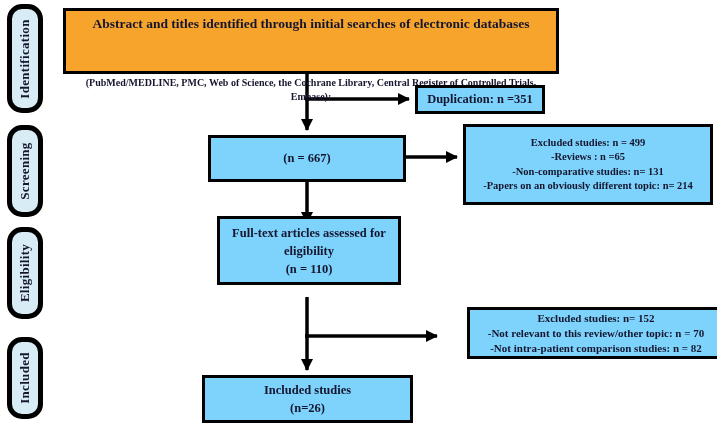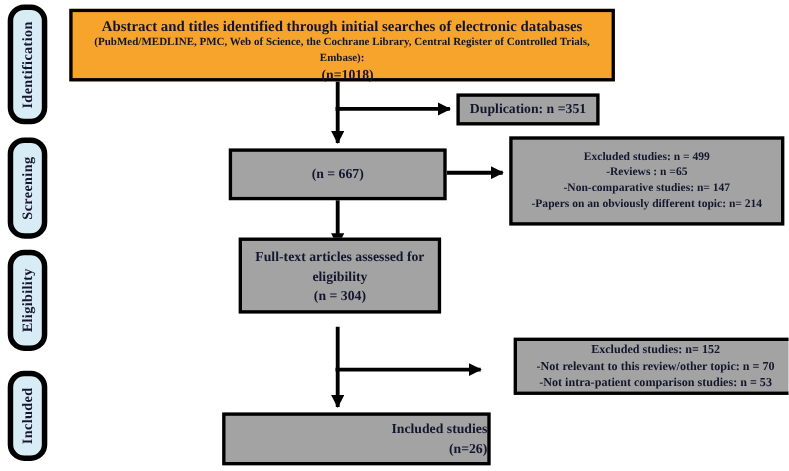--- a/index.html
+++ b/index.html
@@ -33,47 +33,48 @@
   .stage-identification{top:4px;height:109px;}
   .stage-screening{top:125px;height:92px;}
   .stage-eligibility{top:227px;height:92px;}
   .stage-included{top:337px;height:82px;}
 
   
   .fbox{
     position:absolute;
     box-sizing:border-box;
     border:3px solid #000;
-    background:#a3a3a3;
+    background:#7dd3fc;
     display:flex;flex-direction:column;
     align-items:center;justify-content:center;
     text-align:center;
     font-weight:bold;
   }
   .box-identified{
     left:63px;top:8px;width:496px;height:66px;
     background:#f6a42c;
     padding:2px 6px 6px 6px;
     justify-content:flex-start;
+    gap:44px;
   }
   .box-identified .t1{font-size:13.5px;line-height:17px;margin-top:2px;}
   .box-identified .t2{font-size:10px;line-height:14px;}
   .box-identified .t3{font-size:12.5px;line-height:16px;margin-left:10px;}
 
   .box-duplication{left:415px;top:85px;width:130px;height:29px;font-size:12.5px;}
 
   .box-screened{left:208px;top:135px;width:198px;height:47px;font-size:12.5px;line-height:17px;}
 
   .box-excl1{left:463px;top:124px;width:250px;height:81px;font-size:10.5px;line-height:14.5px;padding:16px 2px;}
 
   .box-fulltext{left:217px;top:216px;width:184px;height:69px;font-size:12.5px;line-height:18px;}
 
   .box-excl2{left:467px;top:307px;width:258px;height:52px;font-size:11px;line-height:15px;}
 
-  .box-included{left:202px;top:375px;width:244px;height:48px;font-size:12.5px;line-height:18px;align-items:flex-end;}
+  .box-included{left:202px;top:375px;width:211px;height:48px;font-size:12.5px;line-height:18px;}
 </style>
 </head>
 <body>
 
 <div class="canvas">
 
   <svg class="arrows" viewBox="0 0 717 428">
     <defs>
       <marker id="ah" markerUnits="userSpaceOnUse" markerWidth="14" markerHeight="12" refX="11" refY="6" orient="auto">
         <path d="M0,0 L12,6 L0,12 Z" fill="#000"></path>
@@ -116,34 +117,34 @@
     <div>Duplication: n =351</div>
   </div>
 
   <div class="fbox box-screened">
     <div>(n = 667)</div>
   </div>
 
   <div class="fbox box-excl1">
     <div>Excluded  studies: n = 499</div>
     <div>-Reviews : n =65</div>
-    <div>-Non-comparative  studies: n= 147</div>
+    <div>-Non-comparative  studies: n= 131</div>
     <div>-Papers on an obviously  different  topic:  n= 214</div>
   </div>
 
   <div class="fbox box-fulltext">
     <div>Full-text  articles assessed for</div>
     <div>eligibility</div>
-    <div>(n = 304)</div>
+    <div>(n = 110)</div>
   </div>
 
   <div class="fbox box-excl2">
     <div>Excluded  studies: n= 152</div>
     <div>-Not relevant to this review/other  topic:  n = 70</div>
-    <div>-Not intra-patient  comparison  studies: n = 53</div>
+    <div>-Not intra-patient  comparison  studies: n = 82</div>
   </div>
 
   <div class="fbox box-included">
     <div>Included  studies</div>
     <div>(n=26)</div>
   </div>
 
 </div>
 
 </body></html>

